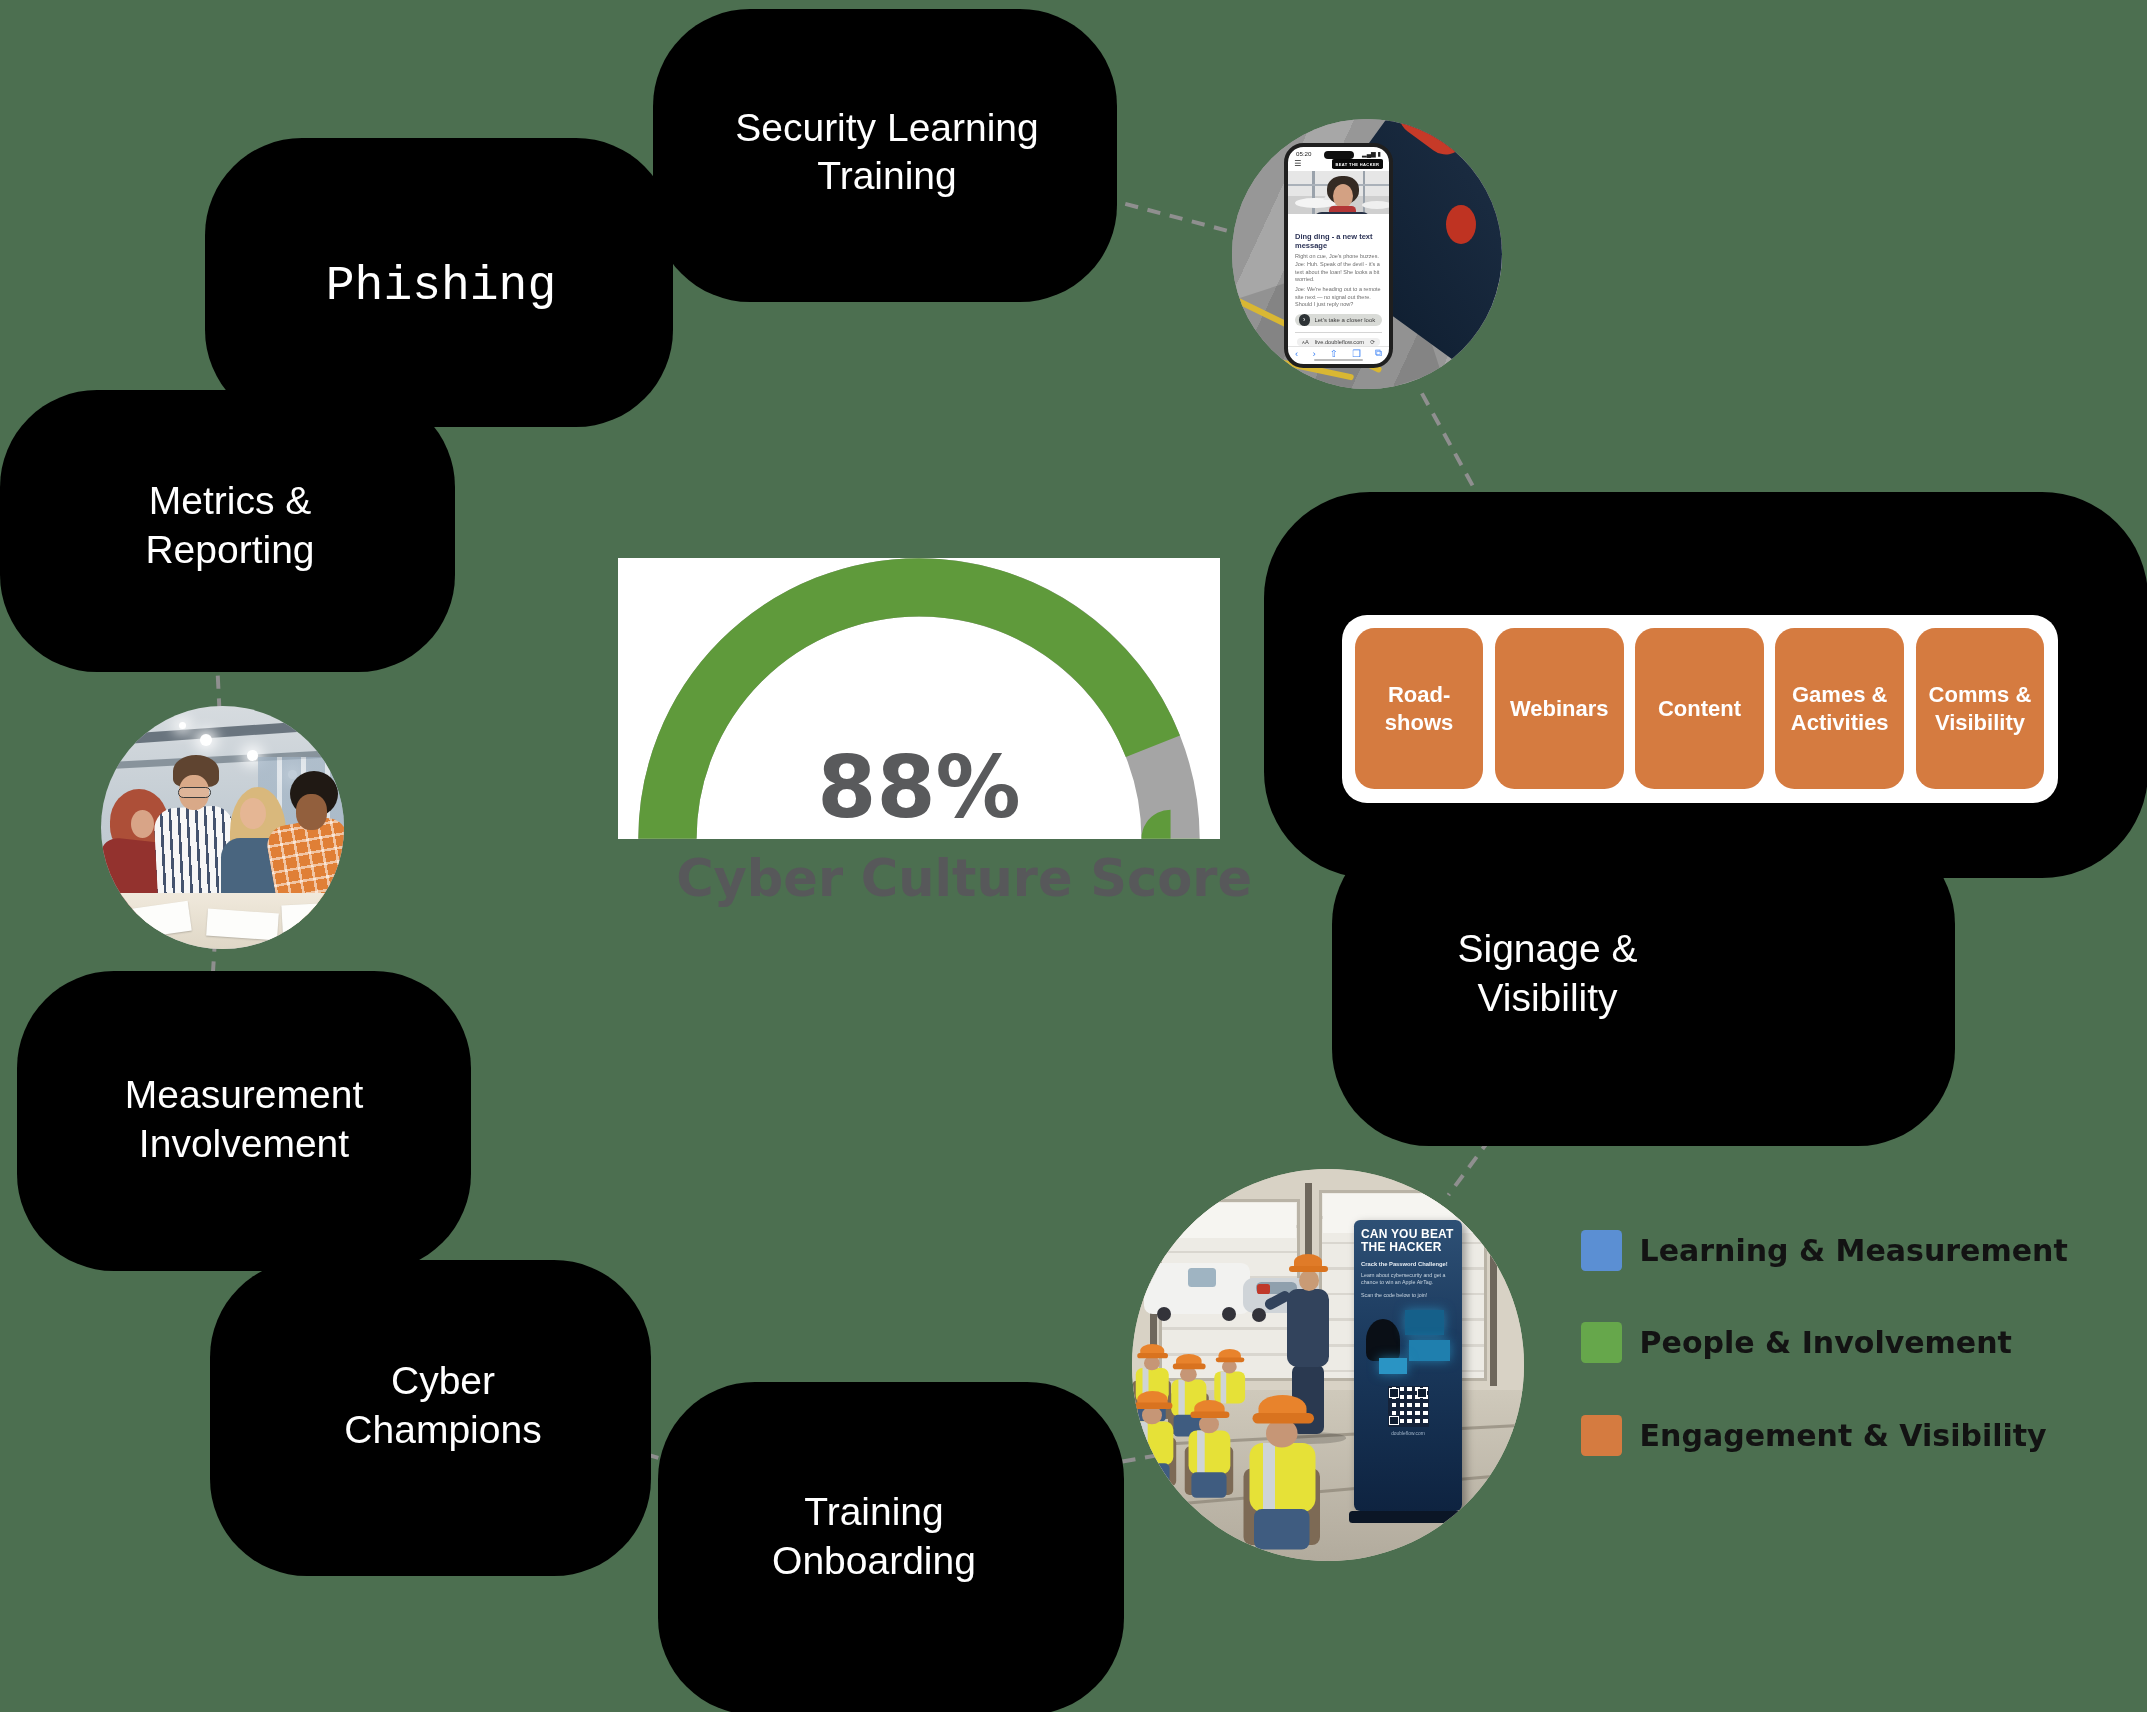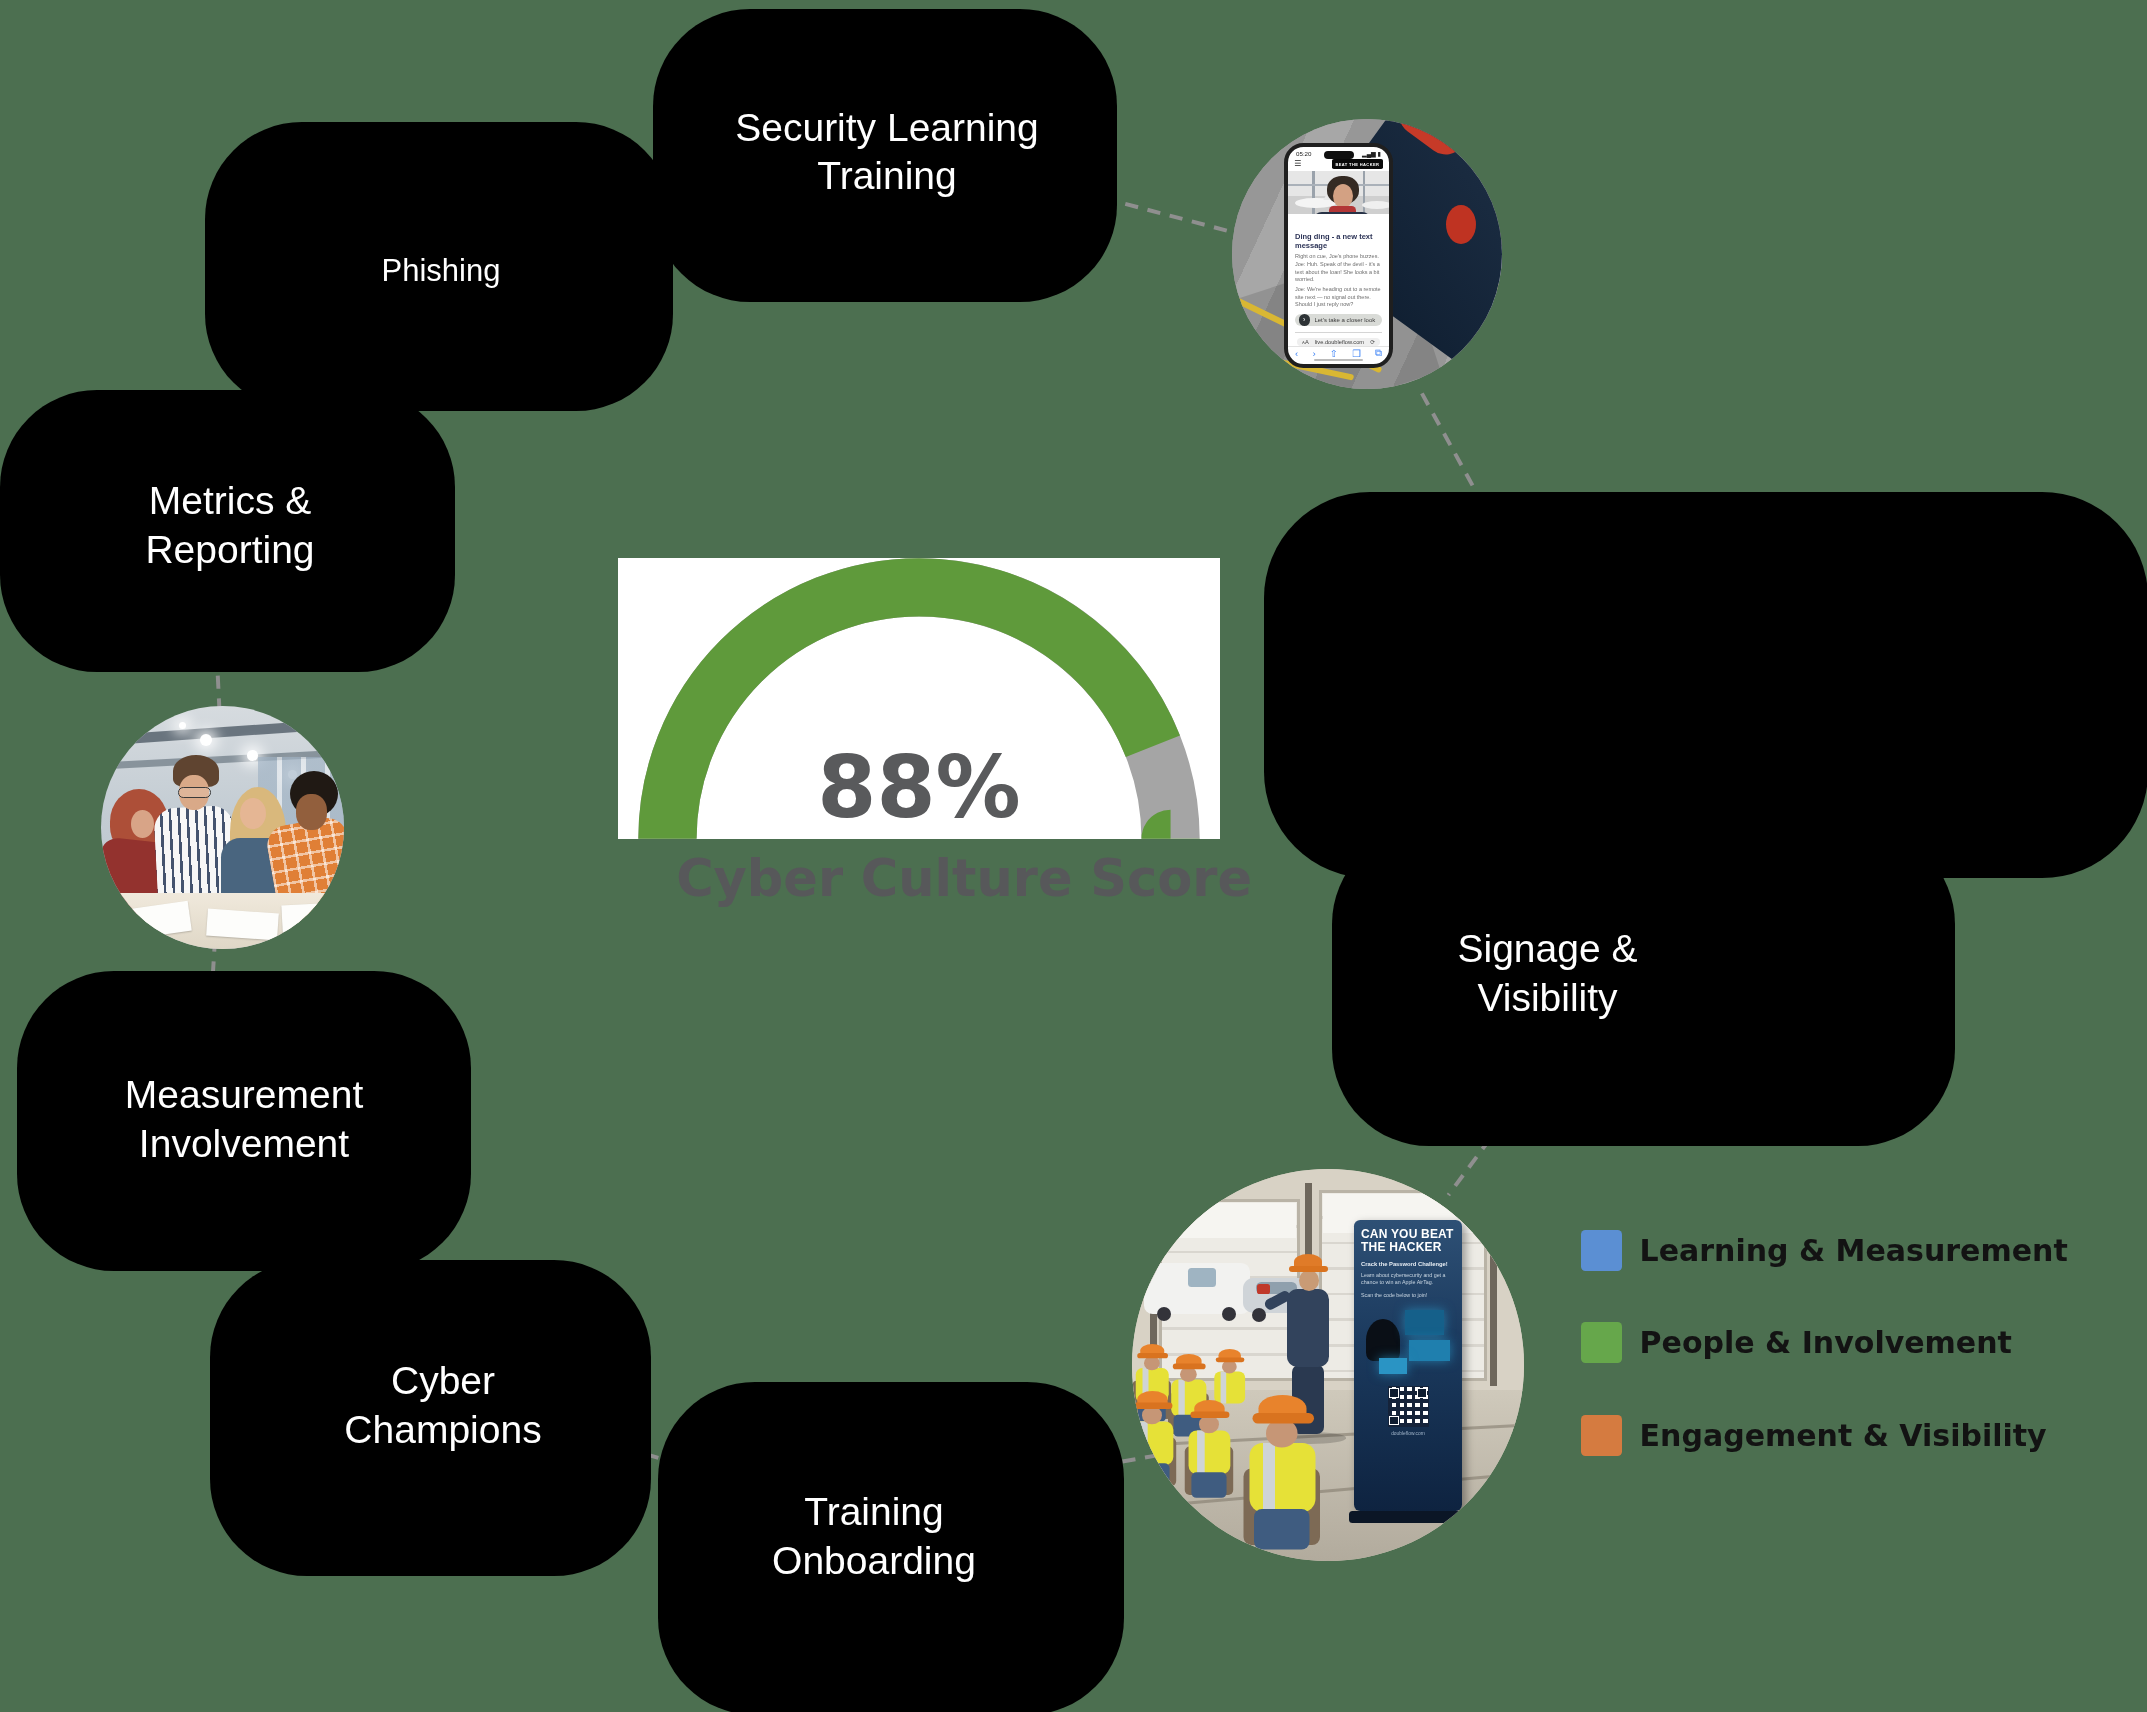--- a/index.html
+++ b/index.html
@@ -12,21 +12,21 @@
 
   
   .node{position:absolute;z-index:2;display:flex;align-items:center;justify-content:center;
         text-align:center;color:#fff;border-radius:23px;font-size:39px;line-height:1.24;
         padding:8.8px 26.5px;box-sizing:border-box;}
   .node::before{content:"";position:absolute;inset:-46px;background:#000;border-radius:97px;z-index:-1;}
   .blue{background:#5b8fd3}.green{background:#63a347}.orange{background:#d57b40}
 
   .n-security{left:706px;top:53px;width:362px;height:198px;}
   .n-security::before{inset:-44px -49px -51px -53px;}
-  .n-phishing{left:258px;top:173px;width:366px;height:196px;font-size:31px;}
+  .n-phishing{left:258px;top:189px;width:366px;height:196px;font-size:48px;font-family:Liberation Mono, monospace;}
   .n-phishing::before{inset:-51px -49px -42px -53px;}
   .n-metrics{left:58px;top:432px;width:344px;height:187px;}
   .n-metrics::before{inset:-42px -53px -53px -58px;}
   .n-leadership{left:72px;top:1026px;width:344px;height:187px;}
   .n-leadership::before{inset:-55px -55px -58px -55px;}
   .n-cyber{left:272px;top:1313px;width:342px;height:185px;}
   .n-cyber::before{inset:-53px -37px -78px -62px;}
   .n-employee{left:702px;top:1442px;width:344px;height:189px;}
   .n-employee::before{inset:-60px -78px -84px -44px;}
   .n-signage{left:1387px;top:880px;width:321px;height:187px;}
@@ -250,20 +250,37 @@
   <span>Cyber Champions</span>
 </div>
 <div class="node green n-employee">
   <span>Training Onboarding</span>
 </div>
 <div class="node orange n-signage">
   <span>Signage &amp; Visibility</span>
 </div>
 
 <div class="node orange n-themed">
+  <div class="themed-tray">
+    <div class="sub-box">
+        <span>Road-shows</span>
+      </div>
+    <div class="sub-box">
+        <span>Webinars</span>
+      </div>
+    <div class="sub-box">
+        <span>Content</span>
+      </div>
+    <div class="sub-box">
+        <span>Games &amp; Activities</span>
+      </div>
+    <div class="sub-box">
+        <span>Comms &amp; Visibility</span>
+      </div>
+  </div>
 </div>
 
 <div class="gauge-card">
   <svg width="602" height="281" viewBox="0 0 682 318">
     <path d="M 56 318 A 285 285 0 0 1 626 318" fill="none" stroke="#a5a5a5" stroke-width="66"></path>
     <path d="M 56 318 A 285 285 0 0 1 626 318" fill="none" stroke="#5f9a3b" stroke-width="66" pathLength="100" stroke-dasharray="88 12"></path>
   </svg>
   <div class="gauge-value">88%</div>
 </div>
 <div class="gauge-caption">Cyber Culture Score</div>

